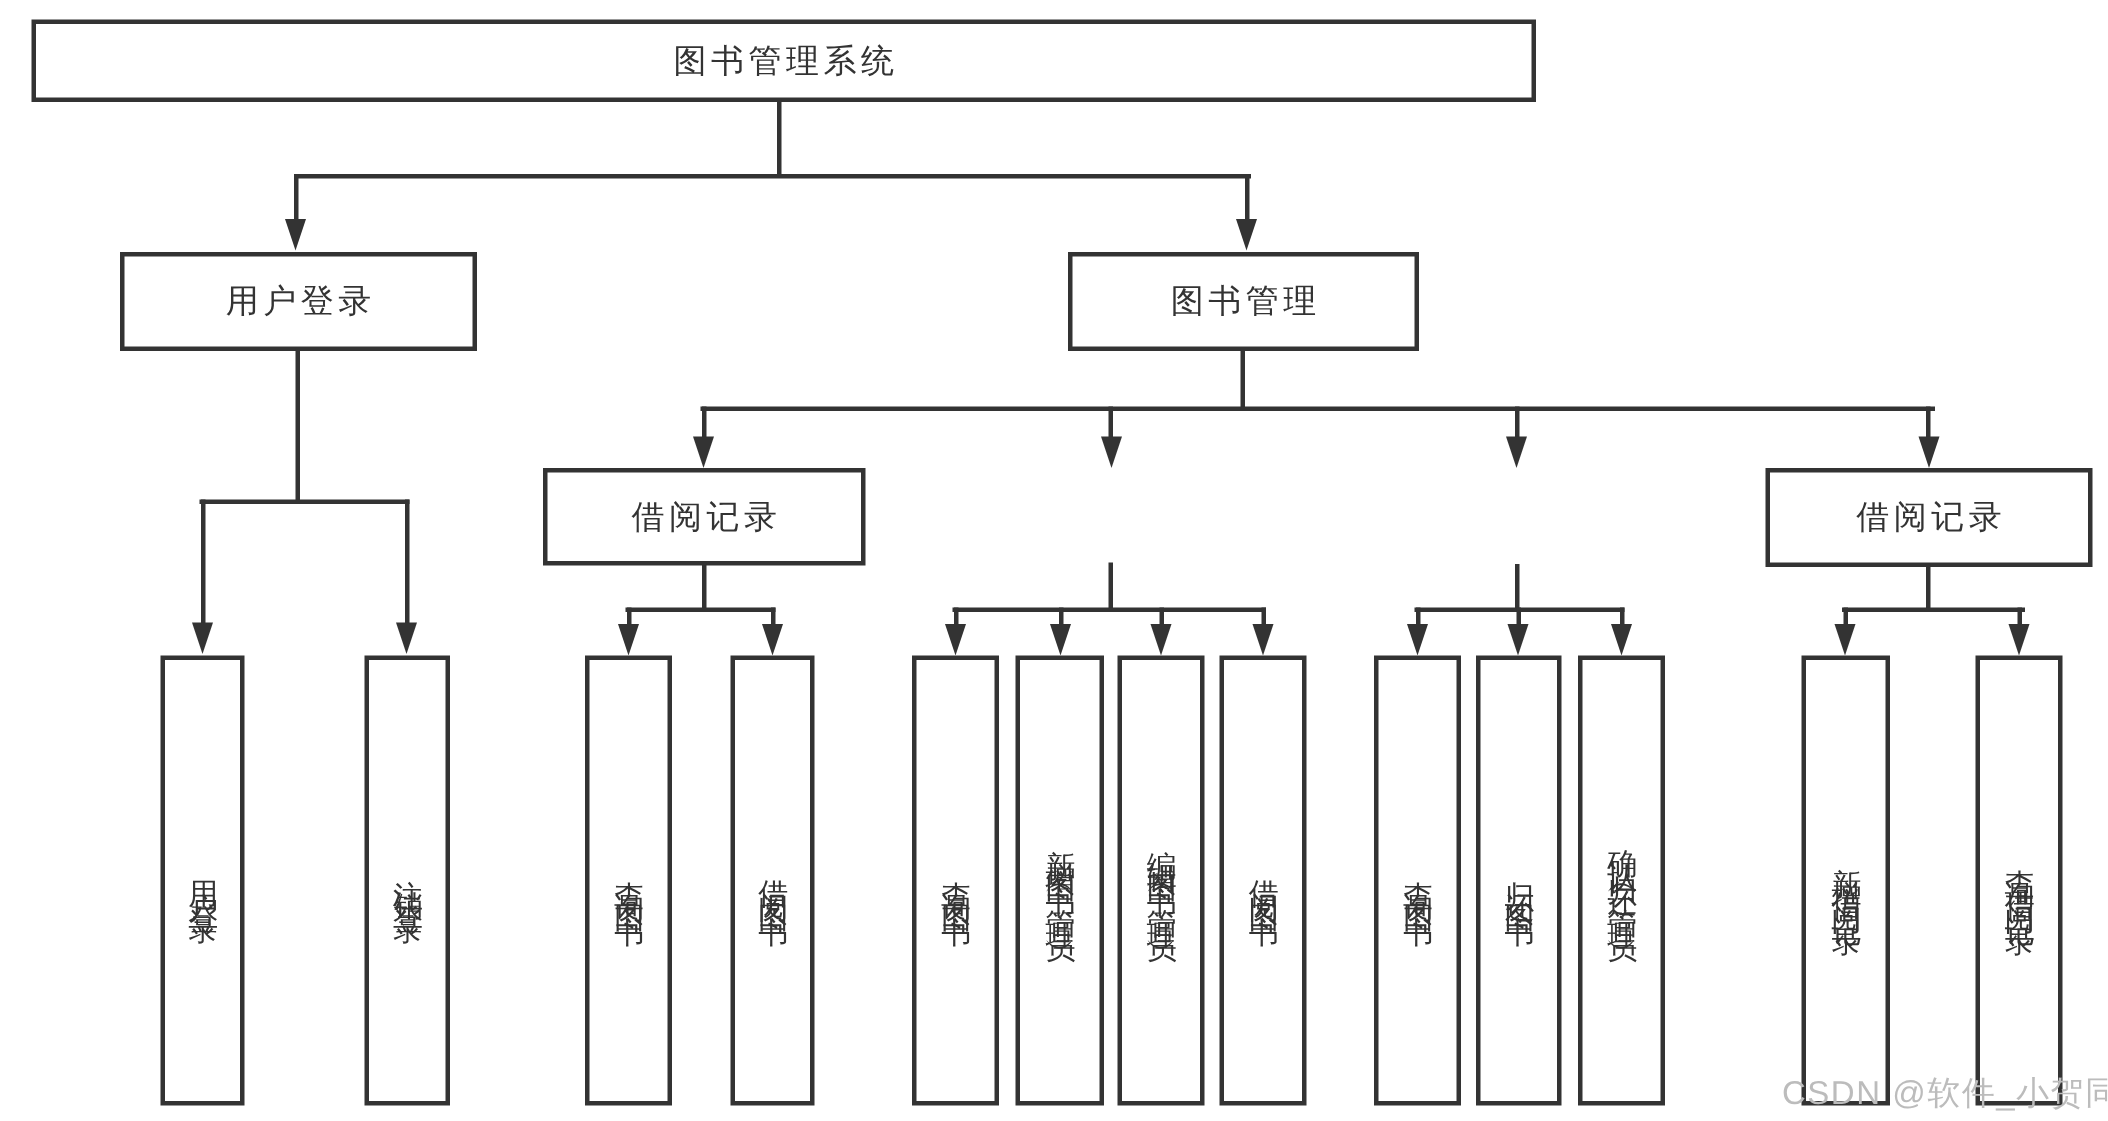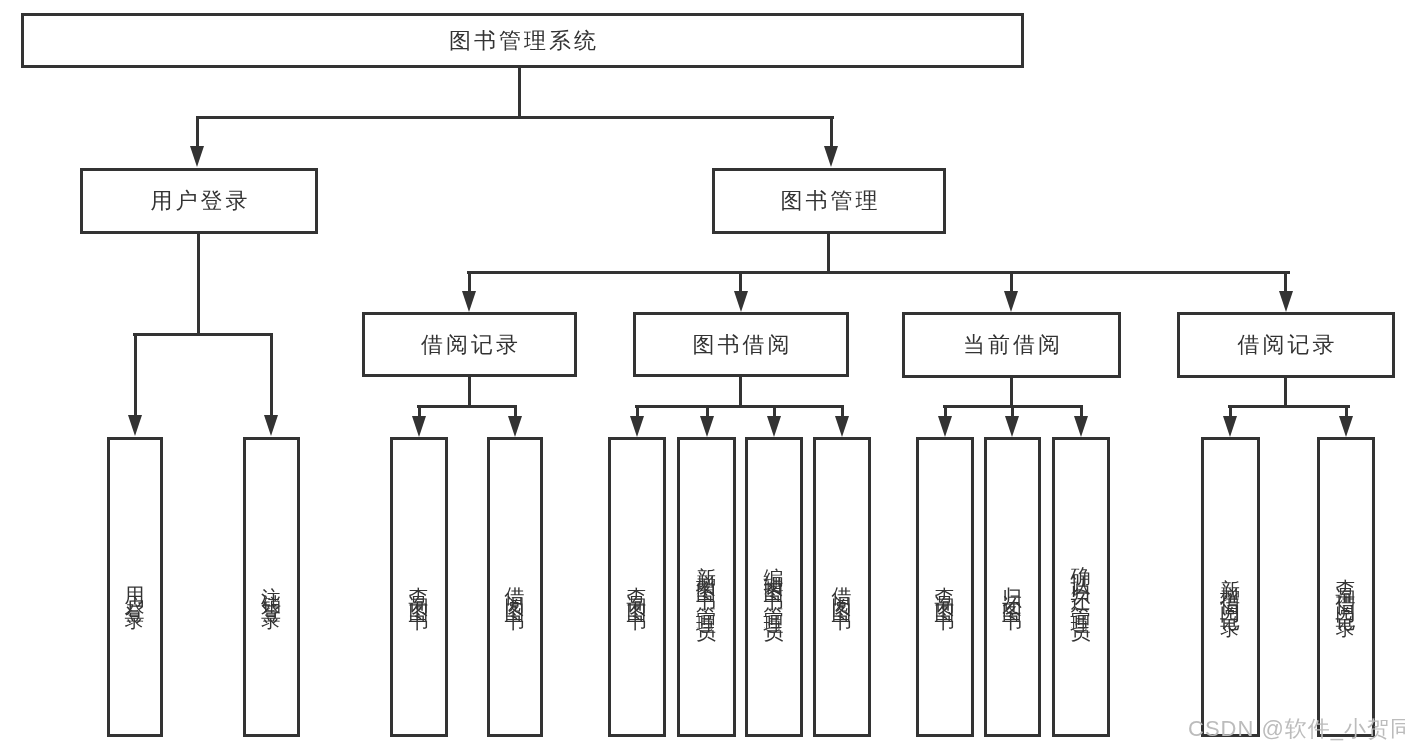--- a/index.html
+++ b/index.html
@@ -98,26 +98,20 @@
   <div class="vline" style="left:739px; top:271px; height:21px;"></div>
   <div class="arrow" style="left:734px; top:291px;"></div>
   <div class="vline" style="left:1010px; top:271px; height:21px;"></div>
   <div class="arrow" style="left:1004px; top:291px;"></div>
   <div class="vline" style="left:1284px; top:271px; height:21px;"></div>
   <div class="arrow" style="left:1279px; top:291px;"></div>
 
   <div class="node hnode" style="left:362px; top:312px; width:215px; height:65px;">
     <span>借阅记录</span>
   </div>
-  <div class="node hnode" style="left:633px; top:312px; width:216px; height:65px;">
-    <span>图书借阅</span>
-  </div>
-  <div class="node hnode" style="left:902px; top:312px; width:219px; height:66px;">
-    <span>当前借阅</span>
-  </div>
   <div class="node hnode" style="left:1177px; top:312px; width:218px; height:66px;">
     <span>借阅记录</span>
   </div>
 
   <div class="vline" style="left:468px; top:375px; height:33px;"></div>
   <div class="hline" style="left:417px; top:405px; width:100px;"></div>
   <div class="vline" style="left:418px; top:405px; height:13px;"></div>
   <div class="arrow" style="left:412px; top:416px;"></div>
   <div class="vline" style="left:514px; top:405px; height:13px;"></div>
   <div class="arrow" style="left:508px; top:416px;"></div>

